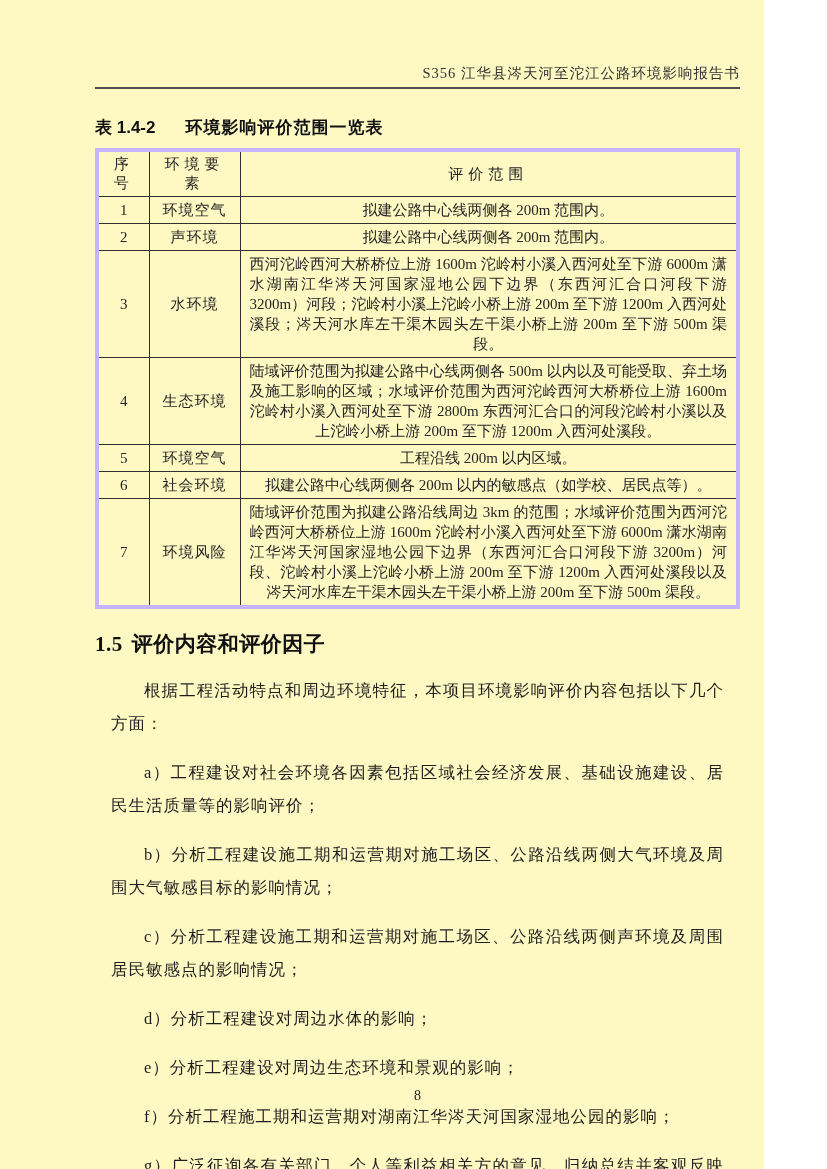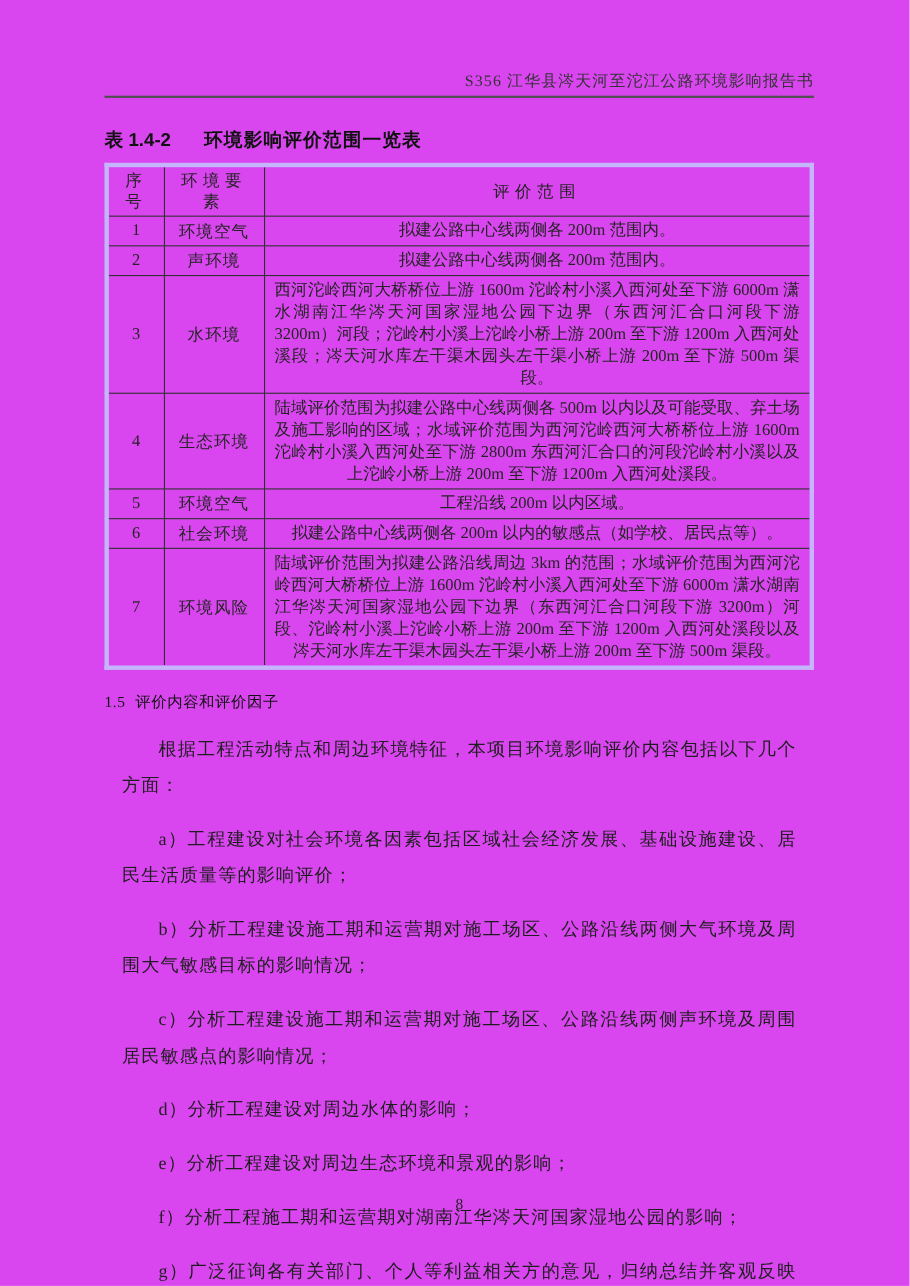--- a/index.html
+++ b/index.html
@@ -1,21 +1,21 @@
 <!DOCTYPE html>
 <html lang="zh"><head>
 <meta charset="utf-8">
 <style>
   * { box-sizing: border-box; }
   html, body { margin: 0; padding: 0; background: #ffffff; }
   .page {
     position: relative;
-    width: 827px;
+    width: 764px;
     height: 1169px;
-    background: #d946ef;
+    background: #fef9c3;
     font-family: "Liberation Serif", "DejaVu Serif", serif;
     color: #222222;
     overflow: hidden;
   }
   .content {
     position: absolute;
     left: 95px;
     top: 0;
     width: 645px;
     height: 100%;
@@ -66,22 +66,22 @@
     text-align-last: center;
     -moz-text-align-last: center;
     text-justify: inter-character;
     line-height: 20px;
     padding: 3px 9px;
   }
   
   h2.sec {
     margin: 21px 0 12px 0;
     font-family: "Liberation Sans", "DejaVu Sans", sans-serif;
-    font-weight: 400;
-    font-size: 14px;
+    font-weight: 700;
+    font-size: 21px;
     color: #101010;
     letter-spacing: 0.5px;
   }
   h2.sec .sec-no { font-family: "Liberation Serif", "DejaVu Serif", serif; margin-right: 9px; }
   h3.subsec {
     margin: 25px 0 0 0;
     font-weight: normal;
     font-size: 16px;
     color: #222222;
     letter-spacing: 2px;

